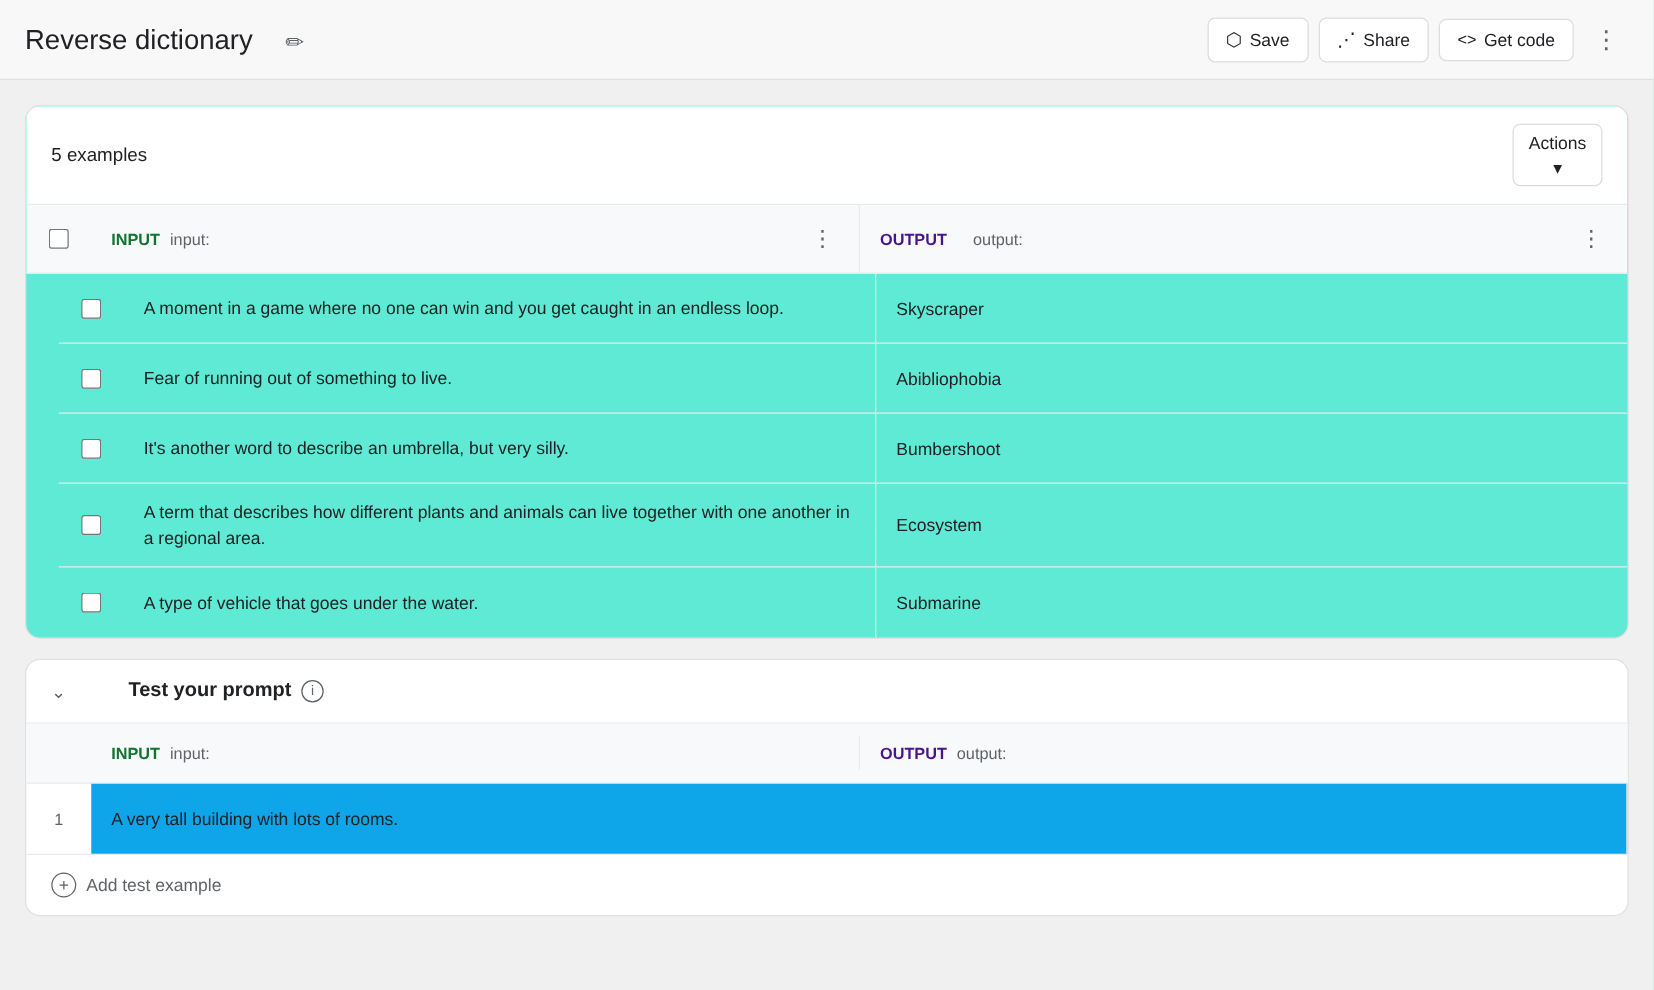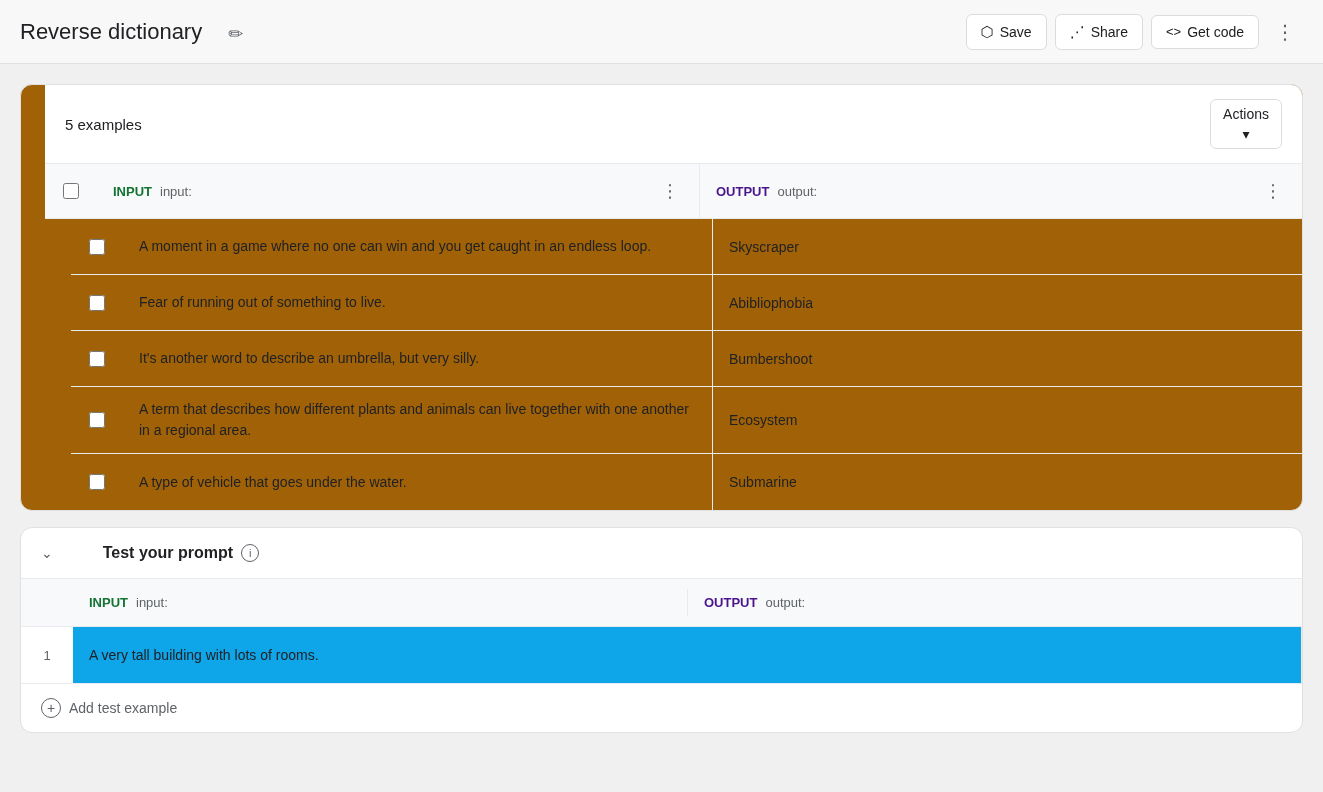--- a/index.html
+++ b/index.html
@@ -62,25 +62,24 @@
     }
 
     .main-content {
       padding: 20px 20px;
       display: flex;
       flex-direction: column;
       gap: 16px;
     }
 
     .card {
-      background: #a16207;
+      background: #5eead4;
       border-radius: 12px;
       border: 1px solid #e0e0e0;
       overflow: hidden;
-      padding-left: 24px;
     }
 
     .card-header {
       display: flex;
       align-items: center;
       justify-content: space-between;
       padding: 14px 20px;
       border-bottom: 1px solid #e8eaed;
       background: white;
     }
@@ -163,21 +162,21 @@
     .header-label-input .plain {
       font-weight: 400;
       color: #5f6368;
     }
     .header-label-output {
       font-size: 13px;
       font-weight: 600;
       color: #4a148c;
       display: flex;
       align-items: center;
-      gap: 8px;
+      gap: 21px;
     }
     .header-label-output .plain {
       font-weight: 400;
       color: #5f6368;
     }
 
     .three-dots {
       color: #5f6368;
       font-size: 18px;
       cursor: pointer;

